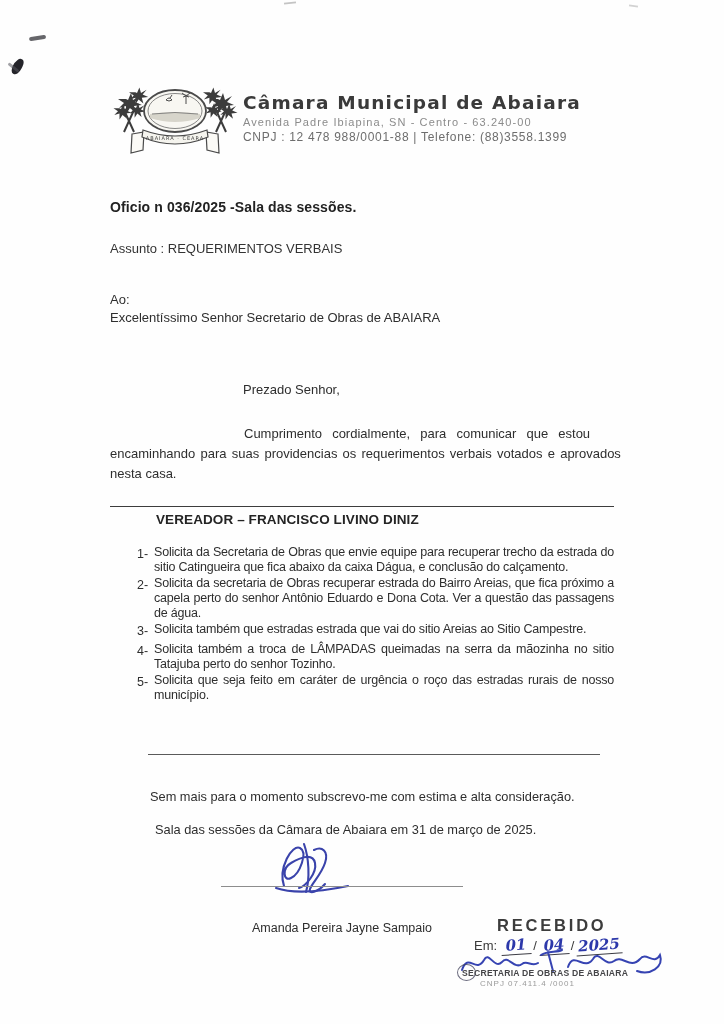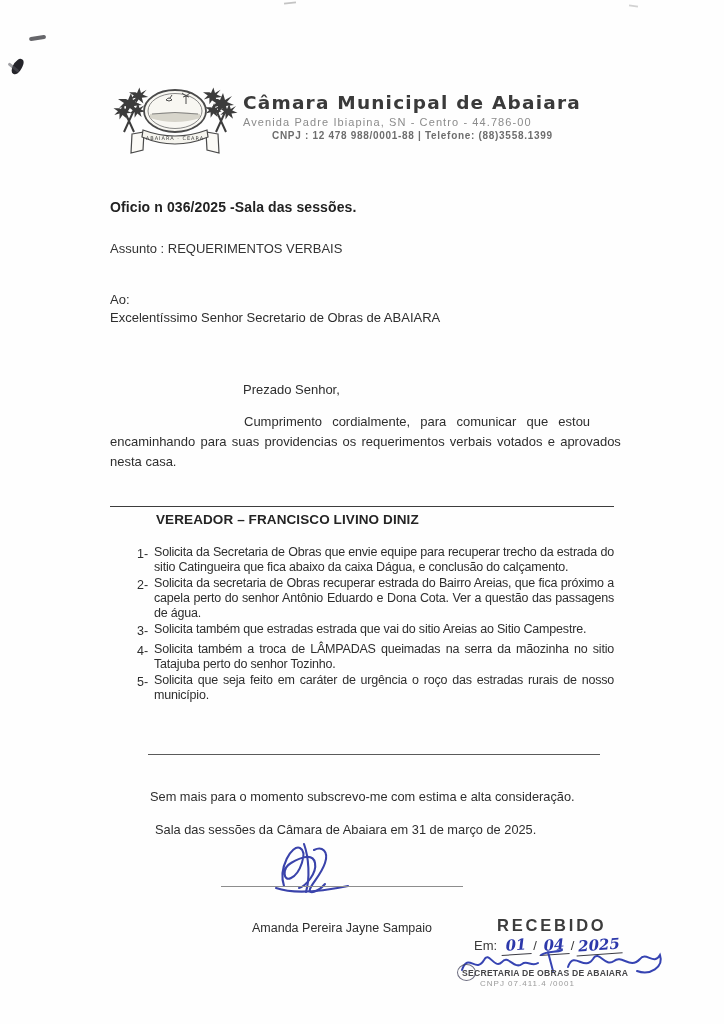--- a/index.html
+++ b/index.html
@@ -18,29 +18,29 @@
   .ink-blob-streak{position:absolute;left:7px;top:66px;width:13px;height:3px;background:#55555c;transform:rotate(38deg);opacity:.55;border-radius:2px;}
   .ink-dash{position:absolute;left:29px;top:36px;width:17px;height:3.5px;background:#4b4b50;border-radius:2px;transform:rotate(-9deg);opacity:.85;}
   .ink-faint-top{position:absolute;left:284px;top:2px;width:12px;height:2px;background:#c4c4c4;transform:rotate(-6deg);}
   .ink-faint-right{position:absolute;left:629px;top:5px;width:9px;height:2px;background:#d2d2d2;transform:rotate(8deg);}
 
   
   .logo{position:absolute;left:110px;top:84px;width:130px;height:88px;}
   .hdr-text{position:absolute;left:243px;top:92px;width:400px;}
   .org-name{font-family:"DejaVu Sans", sans-serif;font-size:18.5px;font-weight:bold;letter-spacing:1.2px;color:#3a3a3a;white-space:nowrap;}
   .org-address{margin-top:3px;font-size:11px;letter-spacing:1.1px;color:#8b8b8b;white-space:nowrap;}
-  .org-cnpj{margin-top:2px;font-size:10px;letter-spacing:.7px;color:#6d6d6d;font-weight:bold;white-space:nowrap;margin-left:29px;}
+  .org-cnpj{margin-top:2px;font-size:12px;letter-spacing:.7px;color:#6d6d6d;font-weight:normal;white-space:nowrap;}
 
   .ref-line{position:absolute;left:110px;top:199px;font-size:14px;font-weight:bold;color:#222;letter-spacing:.1px;}
   .subject-line{position:absolute;left:110px;top:241px;font-size:13px;color:#333;}
   .to-label{position:absolute;left:110px;top:292px;font-size:13px;}
   .to-name{position:absolute;left:110px;top:310px;font-size:13px;}
   .salutation{position:absolute;left:243px;top:382px;font-size:13px;}
 
-  .intro{position:absolute;left:110px;top:412px;width:505px;font-size:13px;line-height:20px;}
+  .intro{position:absolute;left:110px;top:424px;width:505px;font-size:13px;line-height:20px;}
   .intro .l1{text-indent:134px;word-spacing:6.5px;white-space:nowrap;}
   .intro .l2{word-spacing:1.6px;white-space:nowrap;}
 
   .rule1{position:absolute;left:110px;top:506px;width:504px;height:1.4px;background:#3d3d3d;}
   .section-title{position:absolute;left:110px;top:512px;font-size:13.5px;font-weight:bold;color:#242424;letter-spacing:.1px;margin-left:46px;}
 
   .req-list{position:absolute;left:137px;top:545px;width:477px;}
   .req-item{display:flex;margin-bottom:1px;}
   .req-num{flex:none;width:17px;font-size:12.5px;line-height:18.6px;}
   .req-text{flex:1;font-size:12.5px;line-height:15px;letter-spacing:-0.2px;text-align:justify;}
@@ -113,21 +113,21 @@
     <path d="M42,30 Q65,27 88,30" stroke="#6f6f6f" stroke-width="0.8" fill="none"></path>
     <path d="M56,16 q3,-4 6,0 q-3,2 -6,0 M60,14 l2,-3" stroke="#4a4a4a" stroke-width="1" fill="none"></path>
     <path d="M76,20 l0,-8 M76,12 l-4,-3 M76,12 l4,-3 M76,12 l-3,1 M76,12 l3,1" stroke="#4a4a4a" stroke-width="1" fill="none"></path>
 
     <path d="M33,46 Q65,58 97,46 L98,53 Q65,67 32,53 Z" fill="#f5f4ee" stroke="#4a4a4a" stroke-width="1.2"></path>
     <text x="65" y="56" text-anchor="middle" font-size="5" letter-spacing="1" fill="#3f3f3f" font-family="DejaVu Sans, sans-serif">ABAIARA · CEARA</text>
   </svg>
 
   <div class="hdr-text">
     <div class="org-name">Câmara Municipal de Abaiara</div>
-    <div class="org-address">Avenida Padre Ibiapina, SN - Centro - 44.786-00</div>
+    <div class="org-address">Avenida Padre Ibiapina, SN - Centro - 63.240-00</div>
     <div class="org-cnpj">CNPJ : 12 478 988/0001-88  |  Telefone: (88)3558.1399</div>
   </div>
 
   <div class="ref-line">Oficio n 036/2025 -Sala das sessões.</div>
   <div class="subject-line">Assunto : REQUERIMENTOS VERBAIS</div>
   <div class="to-label">Ao:</div>
   <div class="to-name">Excelentíssimo Senhor Secretario de Obras de ABAIARA</div>
   <div class="salutation">Prezado Senhor,</div>
 
   <div class="intro">

